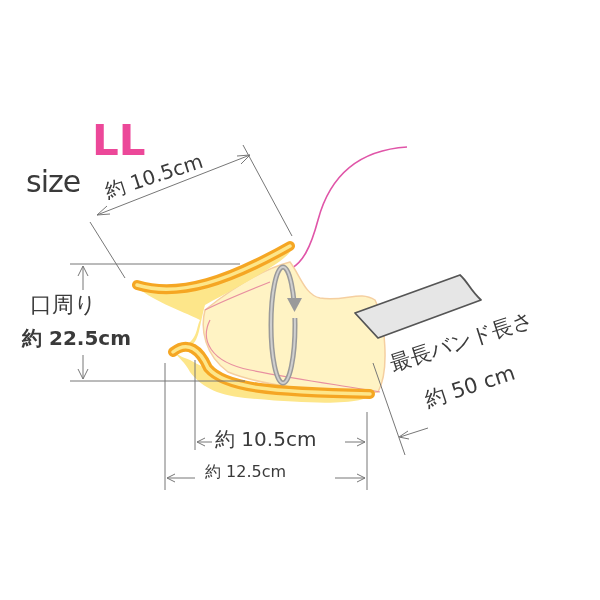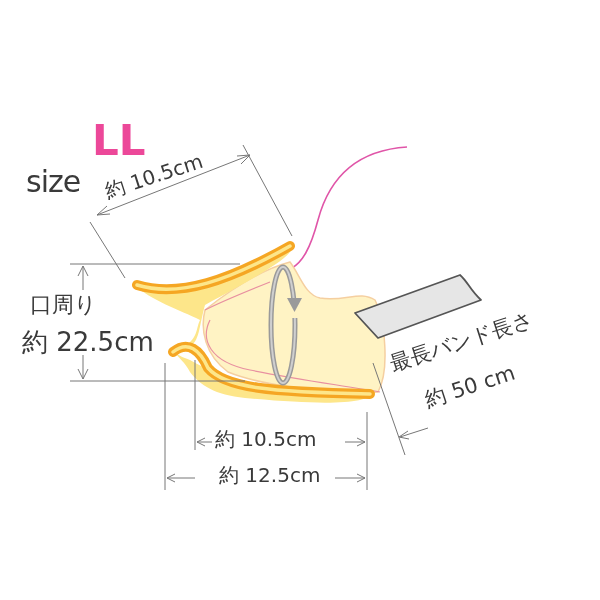--- a/index.html
+++ b/index.html
@@ -3,23 +3,23 @@
 <meta charset="utf-8">
 <style>
   html, body { margin:0; padding:0; background:#ffffff; }
   body { width:600px; height:600px; position:relative; overflow:hidden; font-family:"DejaVu Sans", sans-serif; color:#333; }
   #diagram { position:absolute; left:0; top:0; width:600px; height:600px; }
   .lbl { position:absolute; white-space:nowrap; color:#3a3a3a; }
   .title-size { left:26px; top:132px; font-size:30px; letter-spacing:-1px;margin-top:32px; }
   .title-ll { left:92px; top:116px; font-size:42px; font-weight:bold; color:#ec4899; }
   .top-dim { left:110px; top:178px; font-size:20px; transform:rotate(-18deg); transform-origin:left bottom; }
   .mouth-l1 { left:30px; top:290px; font-size:22px;text-align:center; }
-  .mouth-l2 { left:22px; top:325px; font-size:26px; }
+  .mouth-l2 { left:22px; top:325px; font-size:20px;font-weight:bold; }
   .bot1 { left:215px; top:426px; font-size:20px; }
-  .bot2 { left:205px; top:462px; font-size:20px;margin-left:14px; }
+  .bot2 { left:205px; top:462px; font-size:16px; }
   .band1 { left:395px; top:350px; font-size:21px; transform:rotate(-18deg); transform-origin:left bottom; }
   .band2 { left:430px; top:386px; font-size:21px; transform:rotate(-18deg); transform-origin:left bottom; }
 </style>
 </head>
 <body>
 
 <svg id="diagram" viewBox="0 0 600 600" xmlns="http://www.w3.org/2000/svg">
 
   <path d="M407 147 C360 150 330 175 318 220 C310 250 302 262 292 268" fill="none" stroke="#e055a8" stroke-width="1.6"></path>
 

